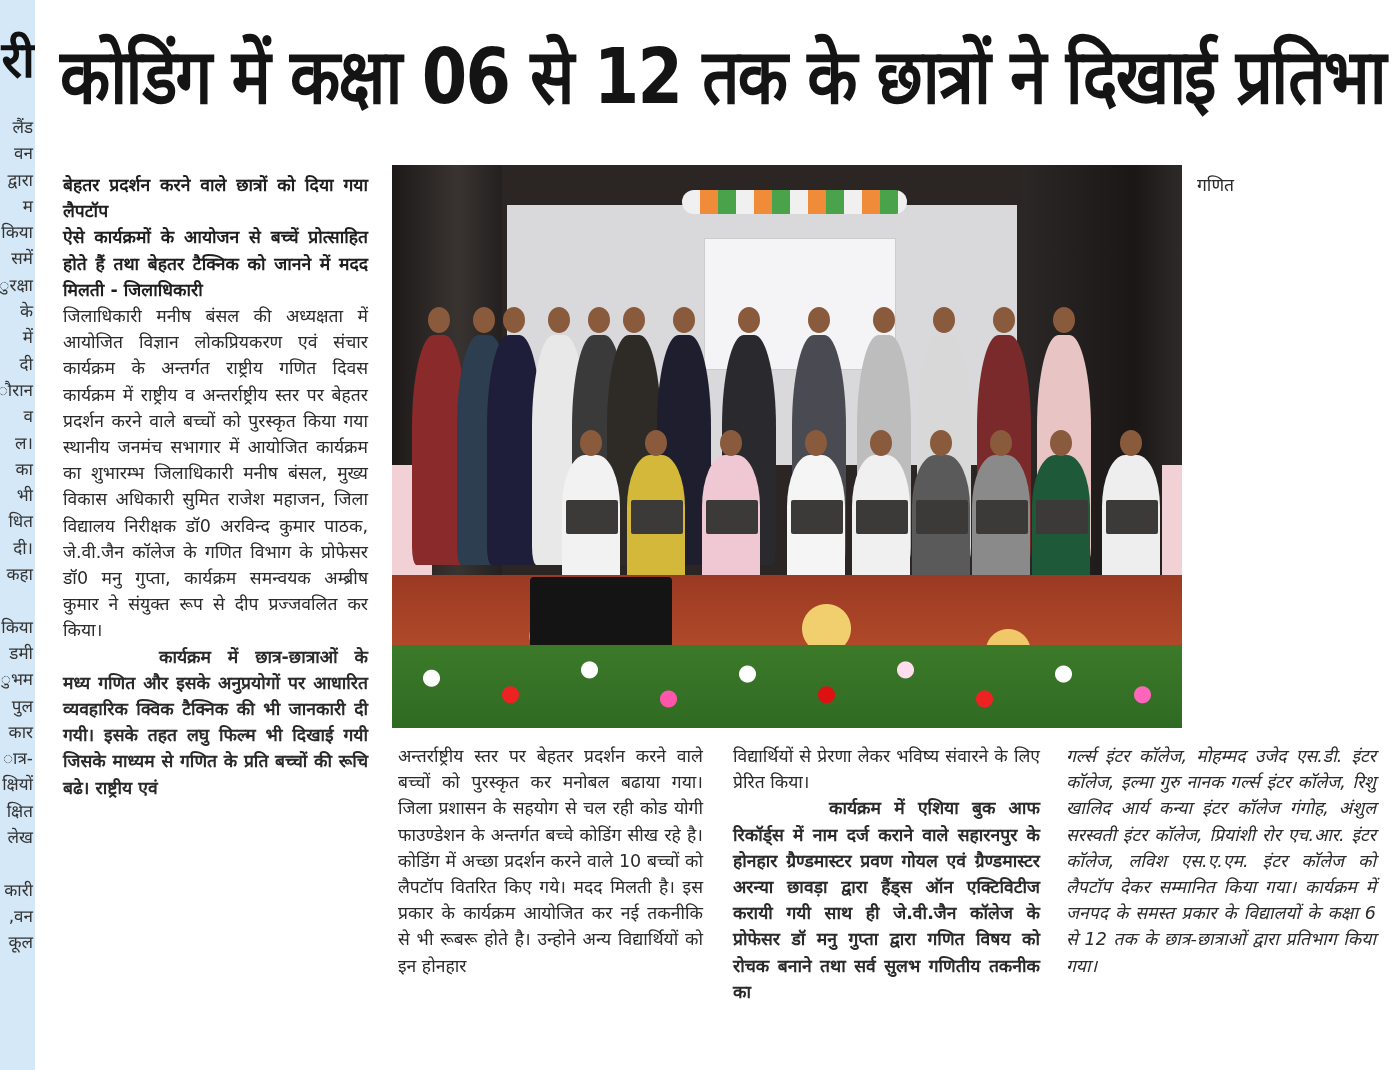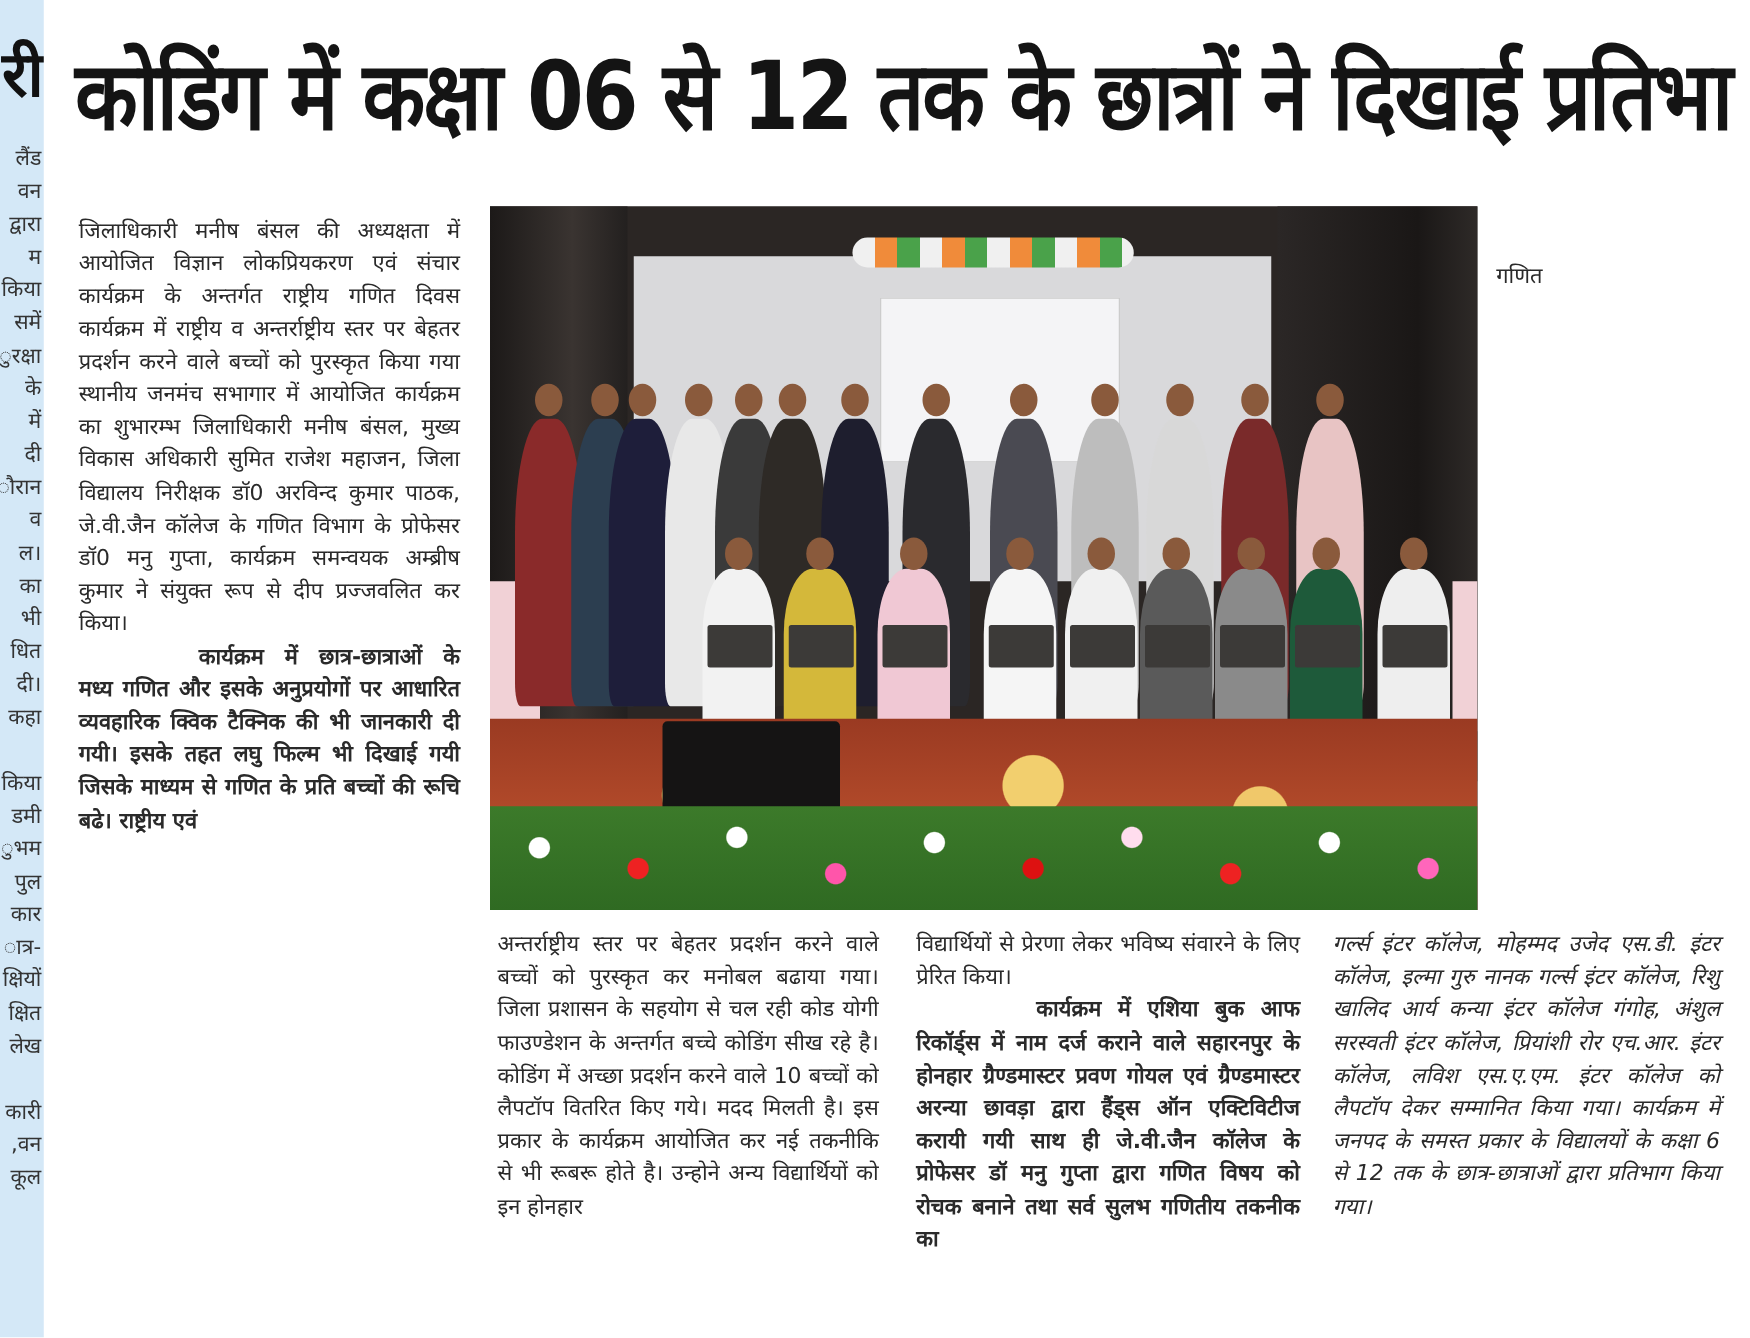--- a/index.html
+++ b/index.html
@@ -7,21 +7,21 @@
          font-family:"DejaVu Sans", "Liberation Sans", sans-serif; color:#222; }
   .strip { position:absolute; left:0; top:0; width:35px; height:1070px; background:#d4e8f7; overflow:hidden; }
   .strip .big { position:absolute; left:0; top:30px; width:35px; text-align:right; font-size:50px; font-weight:bold; line-height:60px; color:#111; }
   .strip .lines { position:absolute; right:2px; top:114px; text-align:right; font-size:17px; line-height:26.3px; color:#333; white-space:nowrap; }
   .strip .lines div { height:26.3px; }
   .headline { position:absolute; left:60px; top:22px; width:1320px; height:110px; font-size:76px; font-weight:bold; line-height:110px; color:#141414; white-space:nowrap; letter-spacing:-2px; transform:scaleX(0.86); transform-origin:left center; }
   .col { position:absolute; font-size:17.5px; line-height:26.2px; color:#2a2a2a; }
   .col p { margin:0; text-align:justify; text-align-last:left; }
   .col .bold { font-weight:bold; color:#1e1e1e; }
   .col .indent { text-indent:96px;font-weight:bold; }
-  .col .right { text-align:right;margin-top:36px; }
+  .col .right { text-align:right; }
   #c1 { left:63px; top:172px; width:305px; }
   #c2 { left:398px; top:743px; width:305px; }
   #c3 { left:733px; top:743px; width:307px; }
   #c4top { left:1197px; top:172px; width:177px; }
   #c4 { left:1066px; top:743px; width:310px;font-style:italic; }
   .photo { position:absolute; left:392px; top:165px; width:790px; height:563px; overflow:hidden; background:#2b2624; }
   .photo .curtL { position:absolute; left:0; top:0; width:110px; height:460px; background:linear-gradient(90deg,#1c1918,#3a3431 60%,#23201f); }
   .photo .curtR { position:absolute; right:0; top:0; width:160px; height:460px; background:linear-gradient(90deg,#2b2726,#1a1716 70%,#2e2a28); }
   .photo .wall { position:absolute; left:115px; top:40px; width:510px; height:260px; background:#d9d9db; }
   .photo .screen { position:absolute; left:312px; top:73px; width:190px; height:130px; background:#f4f4f6; border:1px solid #ccc; }
@@ -89,20 +89,22 @@
       <div></div>
       <div>कारी</div>
       <div>,वन</div>
       <div>कूल</div>
     </div>
 </div>
 
 <div class="headline">कोडिंग में कक्षा 06 से 12 तक के छात्रों ने दिखाई प्रतिभा</div>
 
 <div class="col" id="c1">
+  <p class="bold">बेहतर प्रदर्शन करने वाले छात्रों को दिया गया लैपटॉप</p>
+  <p class="bold">ऐसे कार्यक्रमों के आयोजन से बच्चें प्रोत्साहित होते हैं तथा बेहतर टैक्निक को जानने में मदद मिलती - जिलाधिकारी</p>
   <p>जिलाधिकारी मनीष बंसल की अध्यक्षता में आयोजित विज्ञान लोकप्रियकरण एवं संचार कार्यक्रम के अन्तर्गत राष्ट्रीय गणित दिवस कार्यक्रम में राष्ट्रीय व अन्तर्राष्ट्रीय स्तर पर बेहतर प्रदर्शन करने वाले बच्चों को पुरस्कृत किया गया स्थानीय जनमंच सभागार में आयोजित कार्यक्रम का शुभारम्भ जिलाधिकारी मनीष बंसल, मुख्य विकास अधिकारी सुमित राजेश महाजन, जिला विद्यालय निरीक्षक डॉ0 अरविन्द कुमार पाठक, जे.वी.जैन कॉलेज के गणित विभाग के प्रोफेसर डॉ0 मनु गुप्ता, कार्यक्रम समन्वयक अम्ब्रीष कुमार ने संयुक्त रूप से दीप प्रज्जवलित कर किया।</p>
   <p class="indent">कार्यक्रम में छात्र-छात्राओं के मध्य गणित और इसके अनुप्रयोगों पर आधारित व्यवहारिक क्विक टैक्निक की भी जानकारी दी गयी। इसके तहत लघु फिल्म भी दिखाई गयी जिसके माध्यम से गणित के प्रति बच्चों की रूचि बढे। राष्ट्रीय एवं</p>
 </div>
 
 <div class="photo">
   <div class="curtL"></div>
   <div class="curtR"></div>
   <div class="wall"></div>
   <div class="balloons"></div>
   <div class="screen"></div>

